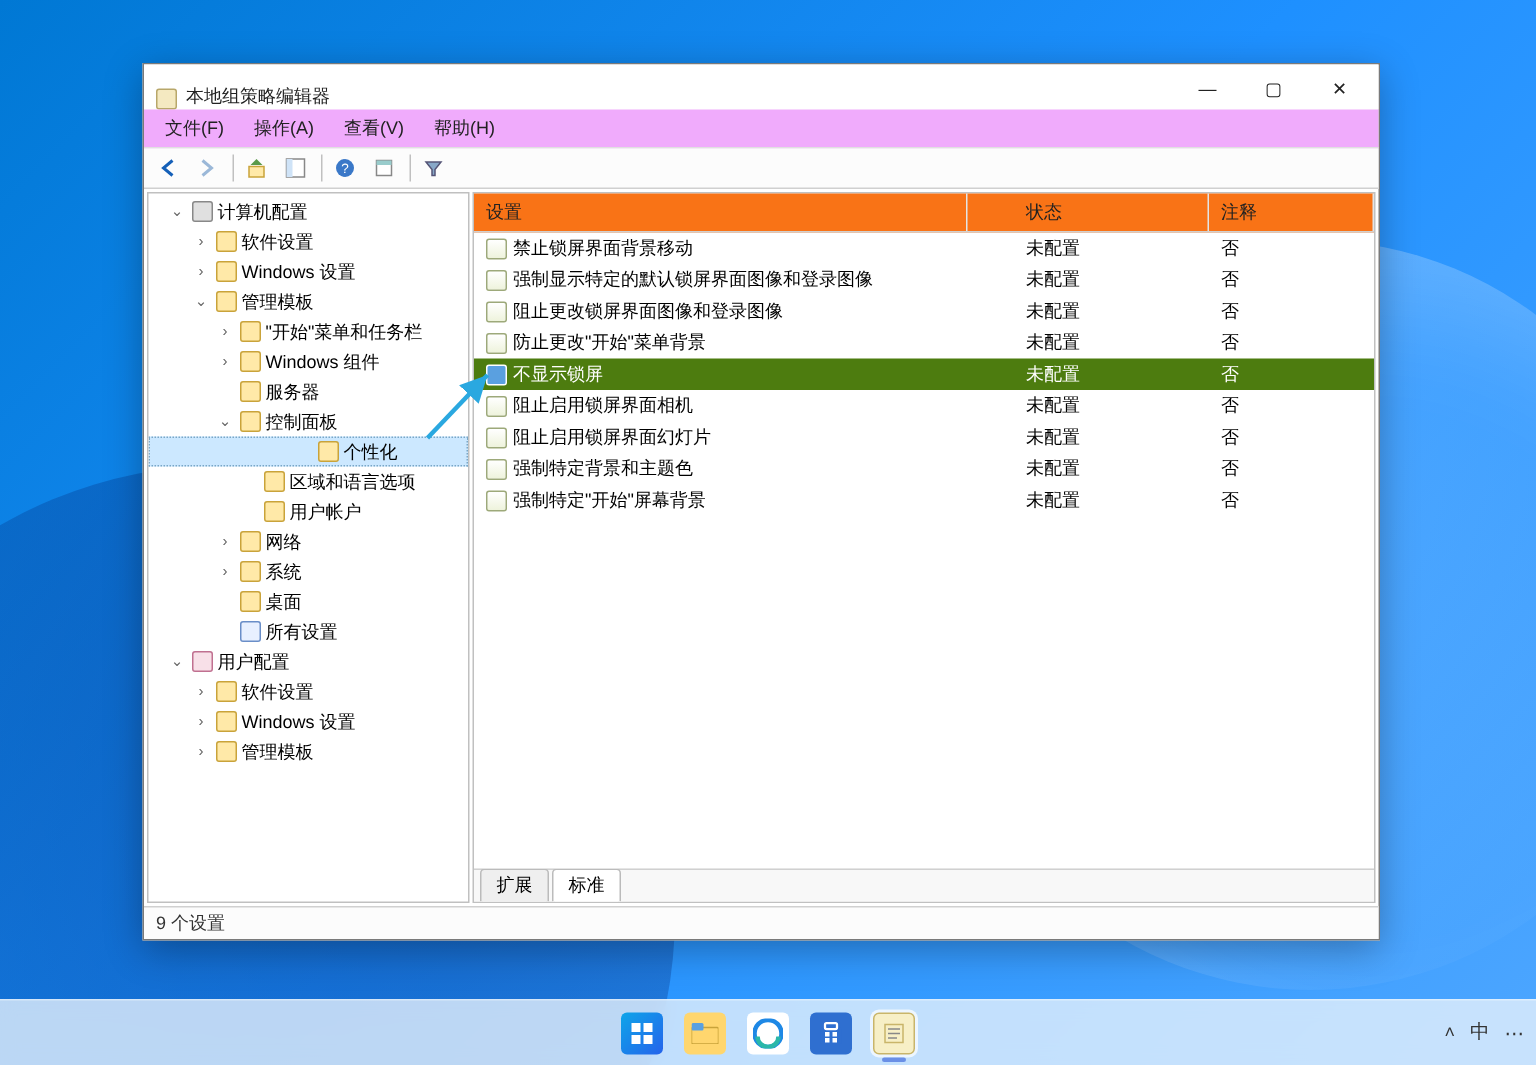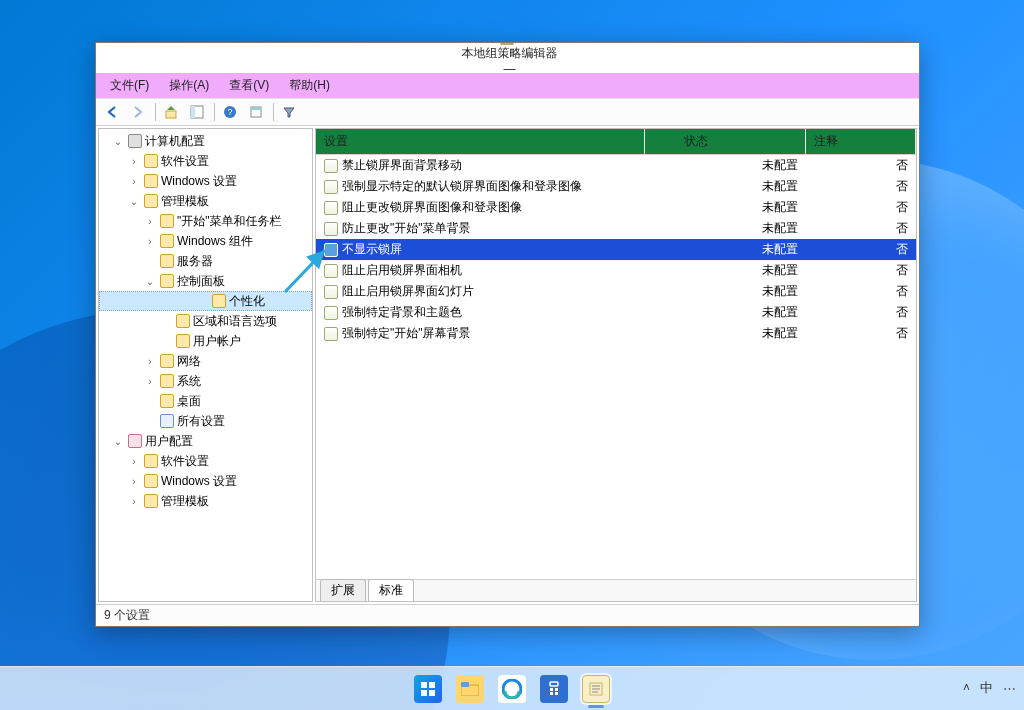--- a/index.html
+++ b/index.html
@@ -44,25 +44,24 @@
   background: #fff;
   border: 1px solid #7a7a7a;
   box-shadow: 0 6px 24px rgba(0,0,0,0.3);
   display: flex;
   flex-direction: column;
   z-index: 10;
 }
 
 .titlebar {
   display: flex;
-  align-items: center;
+  align-items: flex-end;
   height: 30px;
   padding: 0 4px 0 8px;
   background: #fff;
-  flex-direction: column;
 }
 .titlebar .app-icon {
   width: 14px; height: 14px;
   margin-right: 6px;
   background: #f4e9c1;
   border: 1px solid #b8a76a;
   border-radius: 2px;
   display:inline-block;
 }
 .titlebar .title { flex: 0 0 auto; color:#222; }
@@ -146,47 +145,46 @@
   border:1px solid #c0c0c0;
   margin:2px 2px 2px 0;
   display:flex;
   flex-direction:column;
   background:#fff;
   min-width:0;
 }
 .list-header {
   display:flex;
   border-bottom:1px solid #d0d0d0;
-  background:#15803d;
+  background:#f97316;
 }
 .col-h {
   padding:4px 8px;
   border-right:1px solid #e4e4e4;
   color:#222;
   font-weight:400;
 }
 .col-setting { flex:1; }
 .col-state { width:130px;margin-left:31px; }
 .col-comment { width:110px; }
 
 .list-body {
   flex:1;
   overflow:auto;
-  text-align:right;
 }
 .list-row {
   display:flex;
   align-items:center;
   height:21px;
 }
 .list-row .cell { padding:0 8px; overflow:hidden; text-overflow:ellipsis; }
 .list-row .cell.setting { flex:1; display:flex; align-items:center; gap:4px; }
 .list-row .cell.state { width:130px; }
 .list-row .cell.comment { width:110px; }
-.list-row.selected { background:#1d4ed8; color:#fff; }
+.list-row.selected { background:#4d7c0f; color:#fff; }
 .list-row.selected .item-icon { filter: none; }
 .item-icon {
   width:14px; height:14px;
   border:1px solid #9da97a;
   background:linear-gradient(#fff,#eef3dc);
   border-radius:2px;
   flex-shrink:0;
 }
 .list-row.selected .item-icon { border-color:#fff; background:#5aa0e0; }
 

